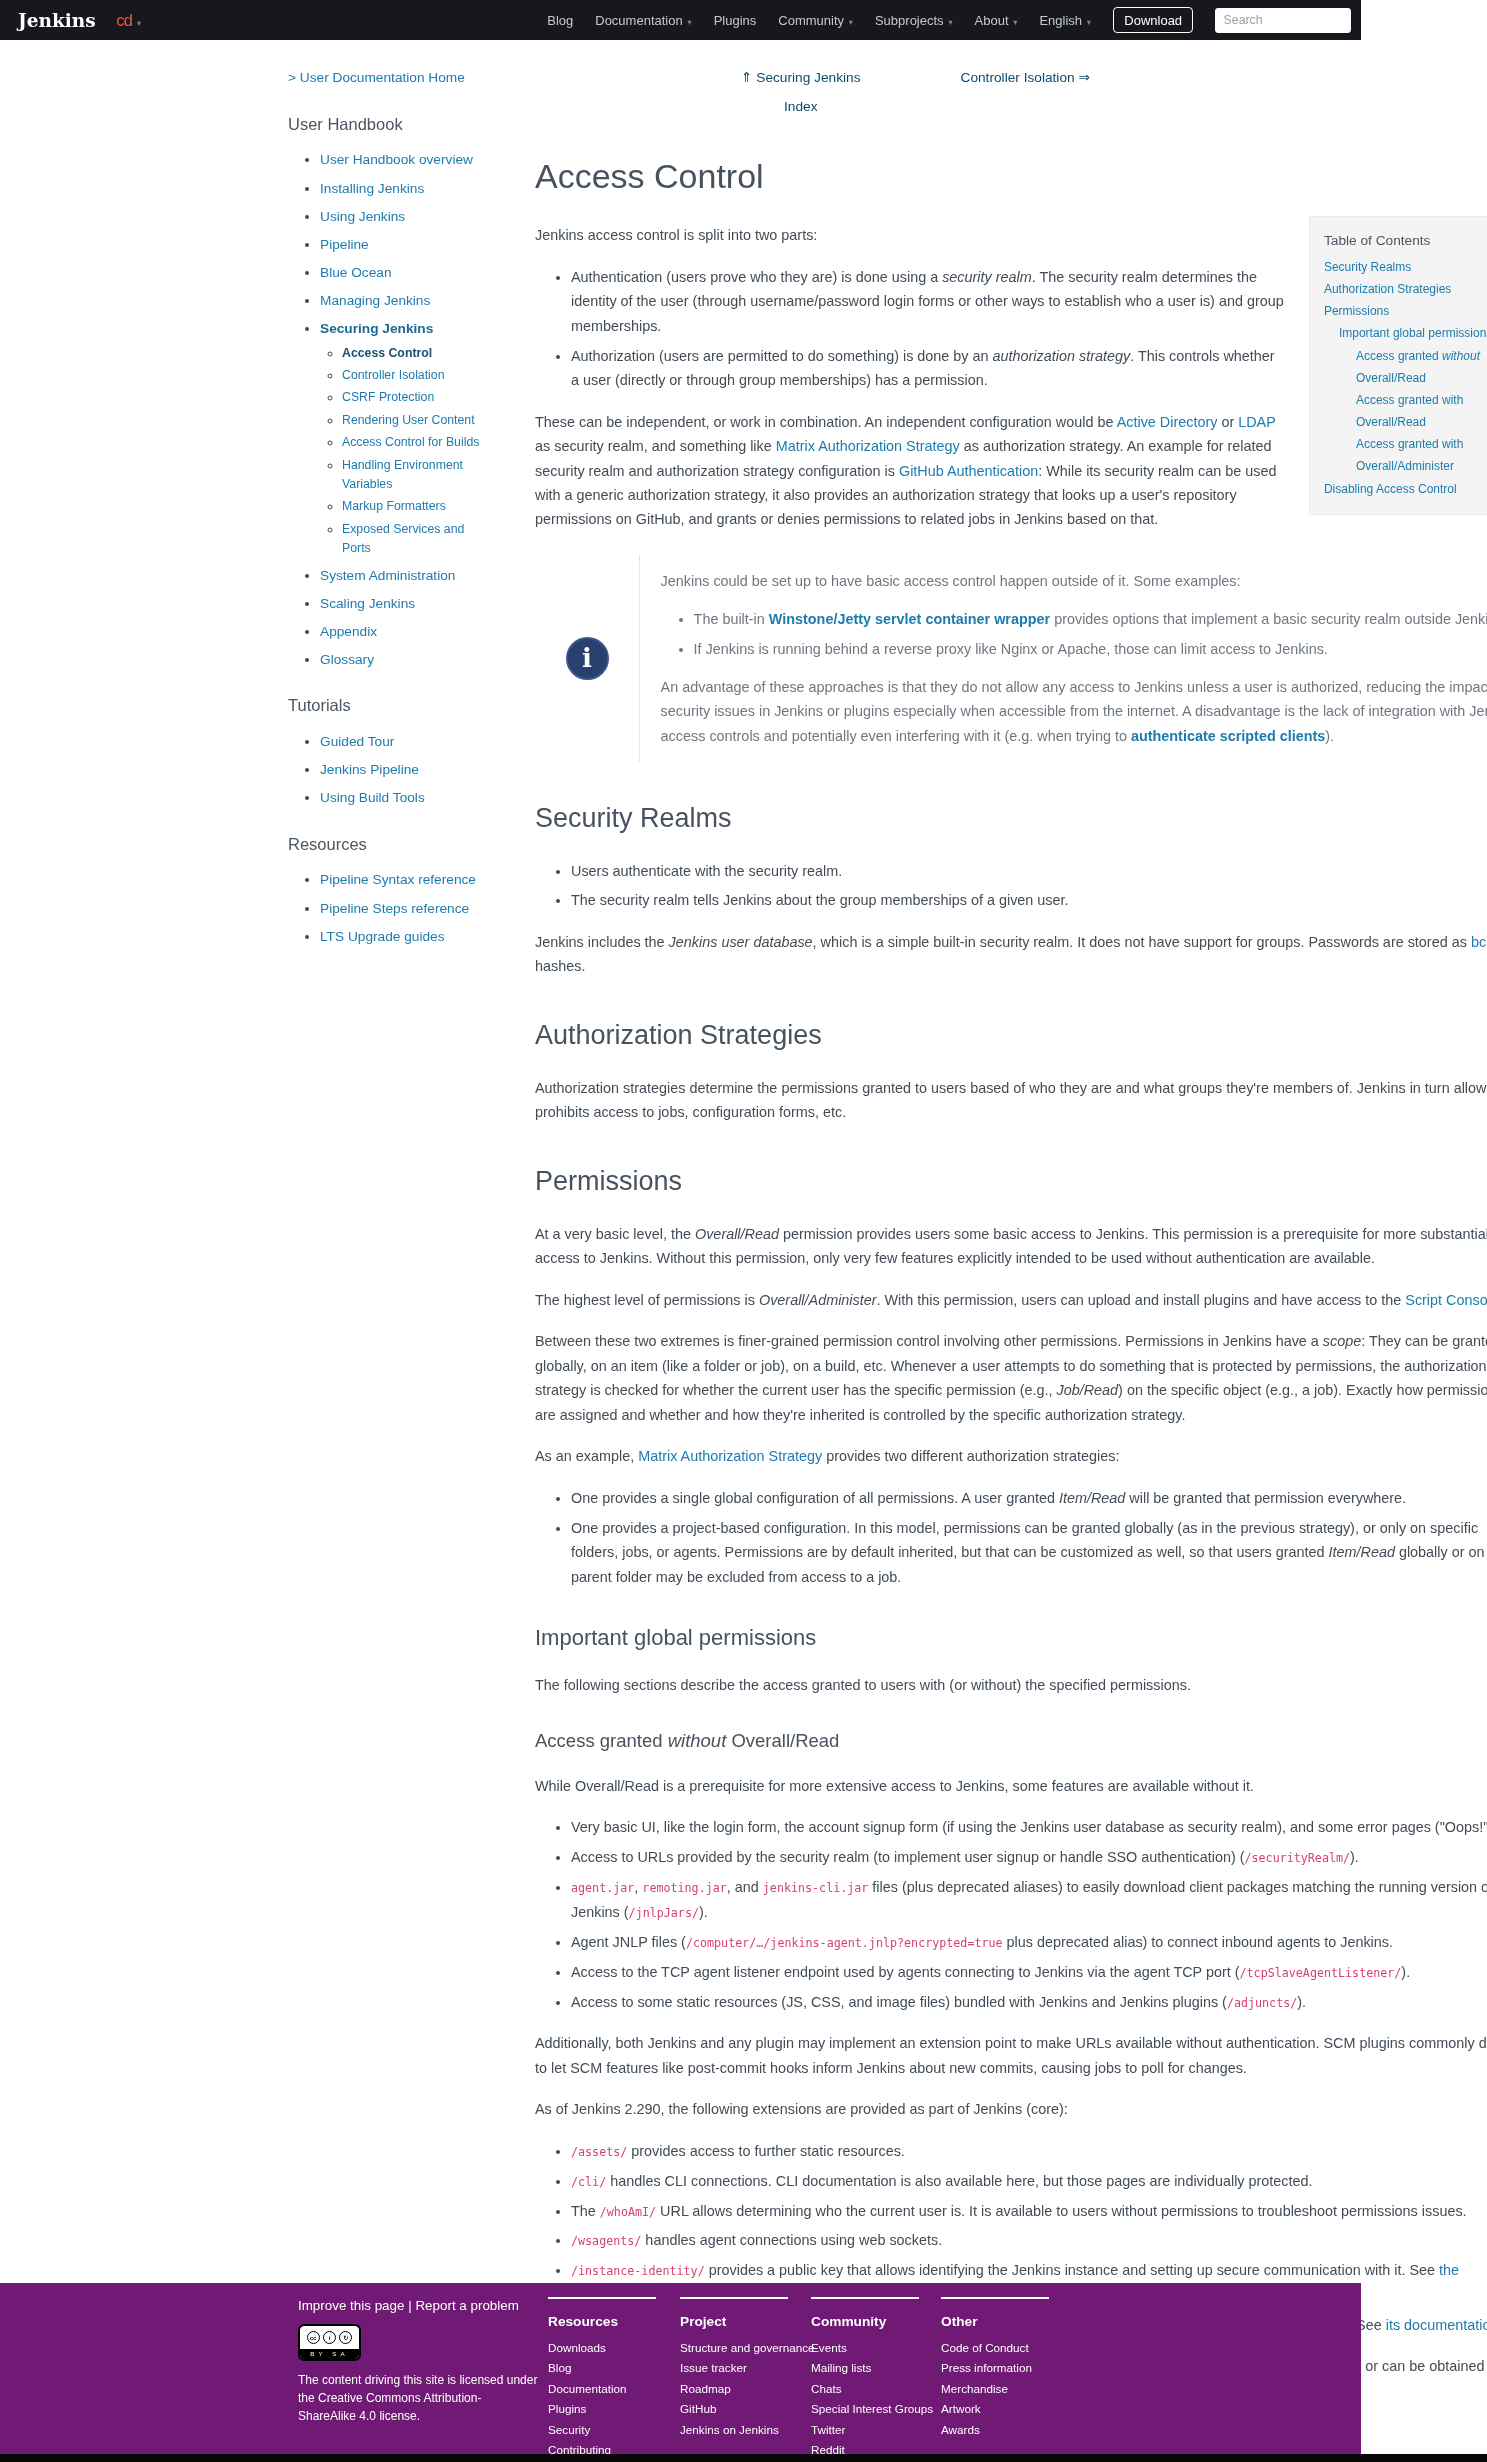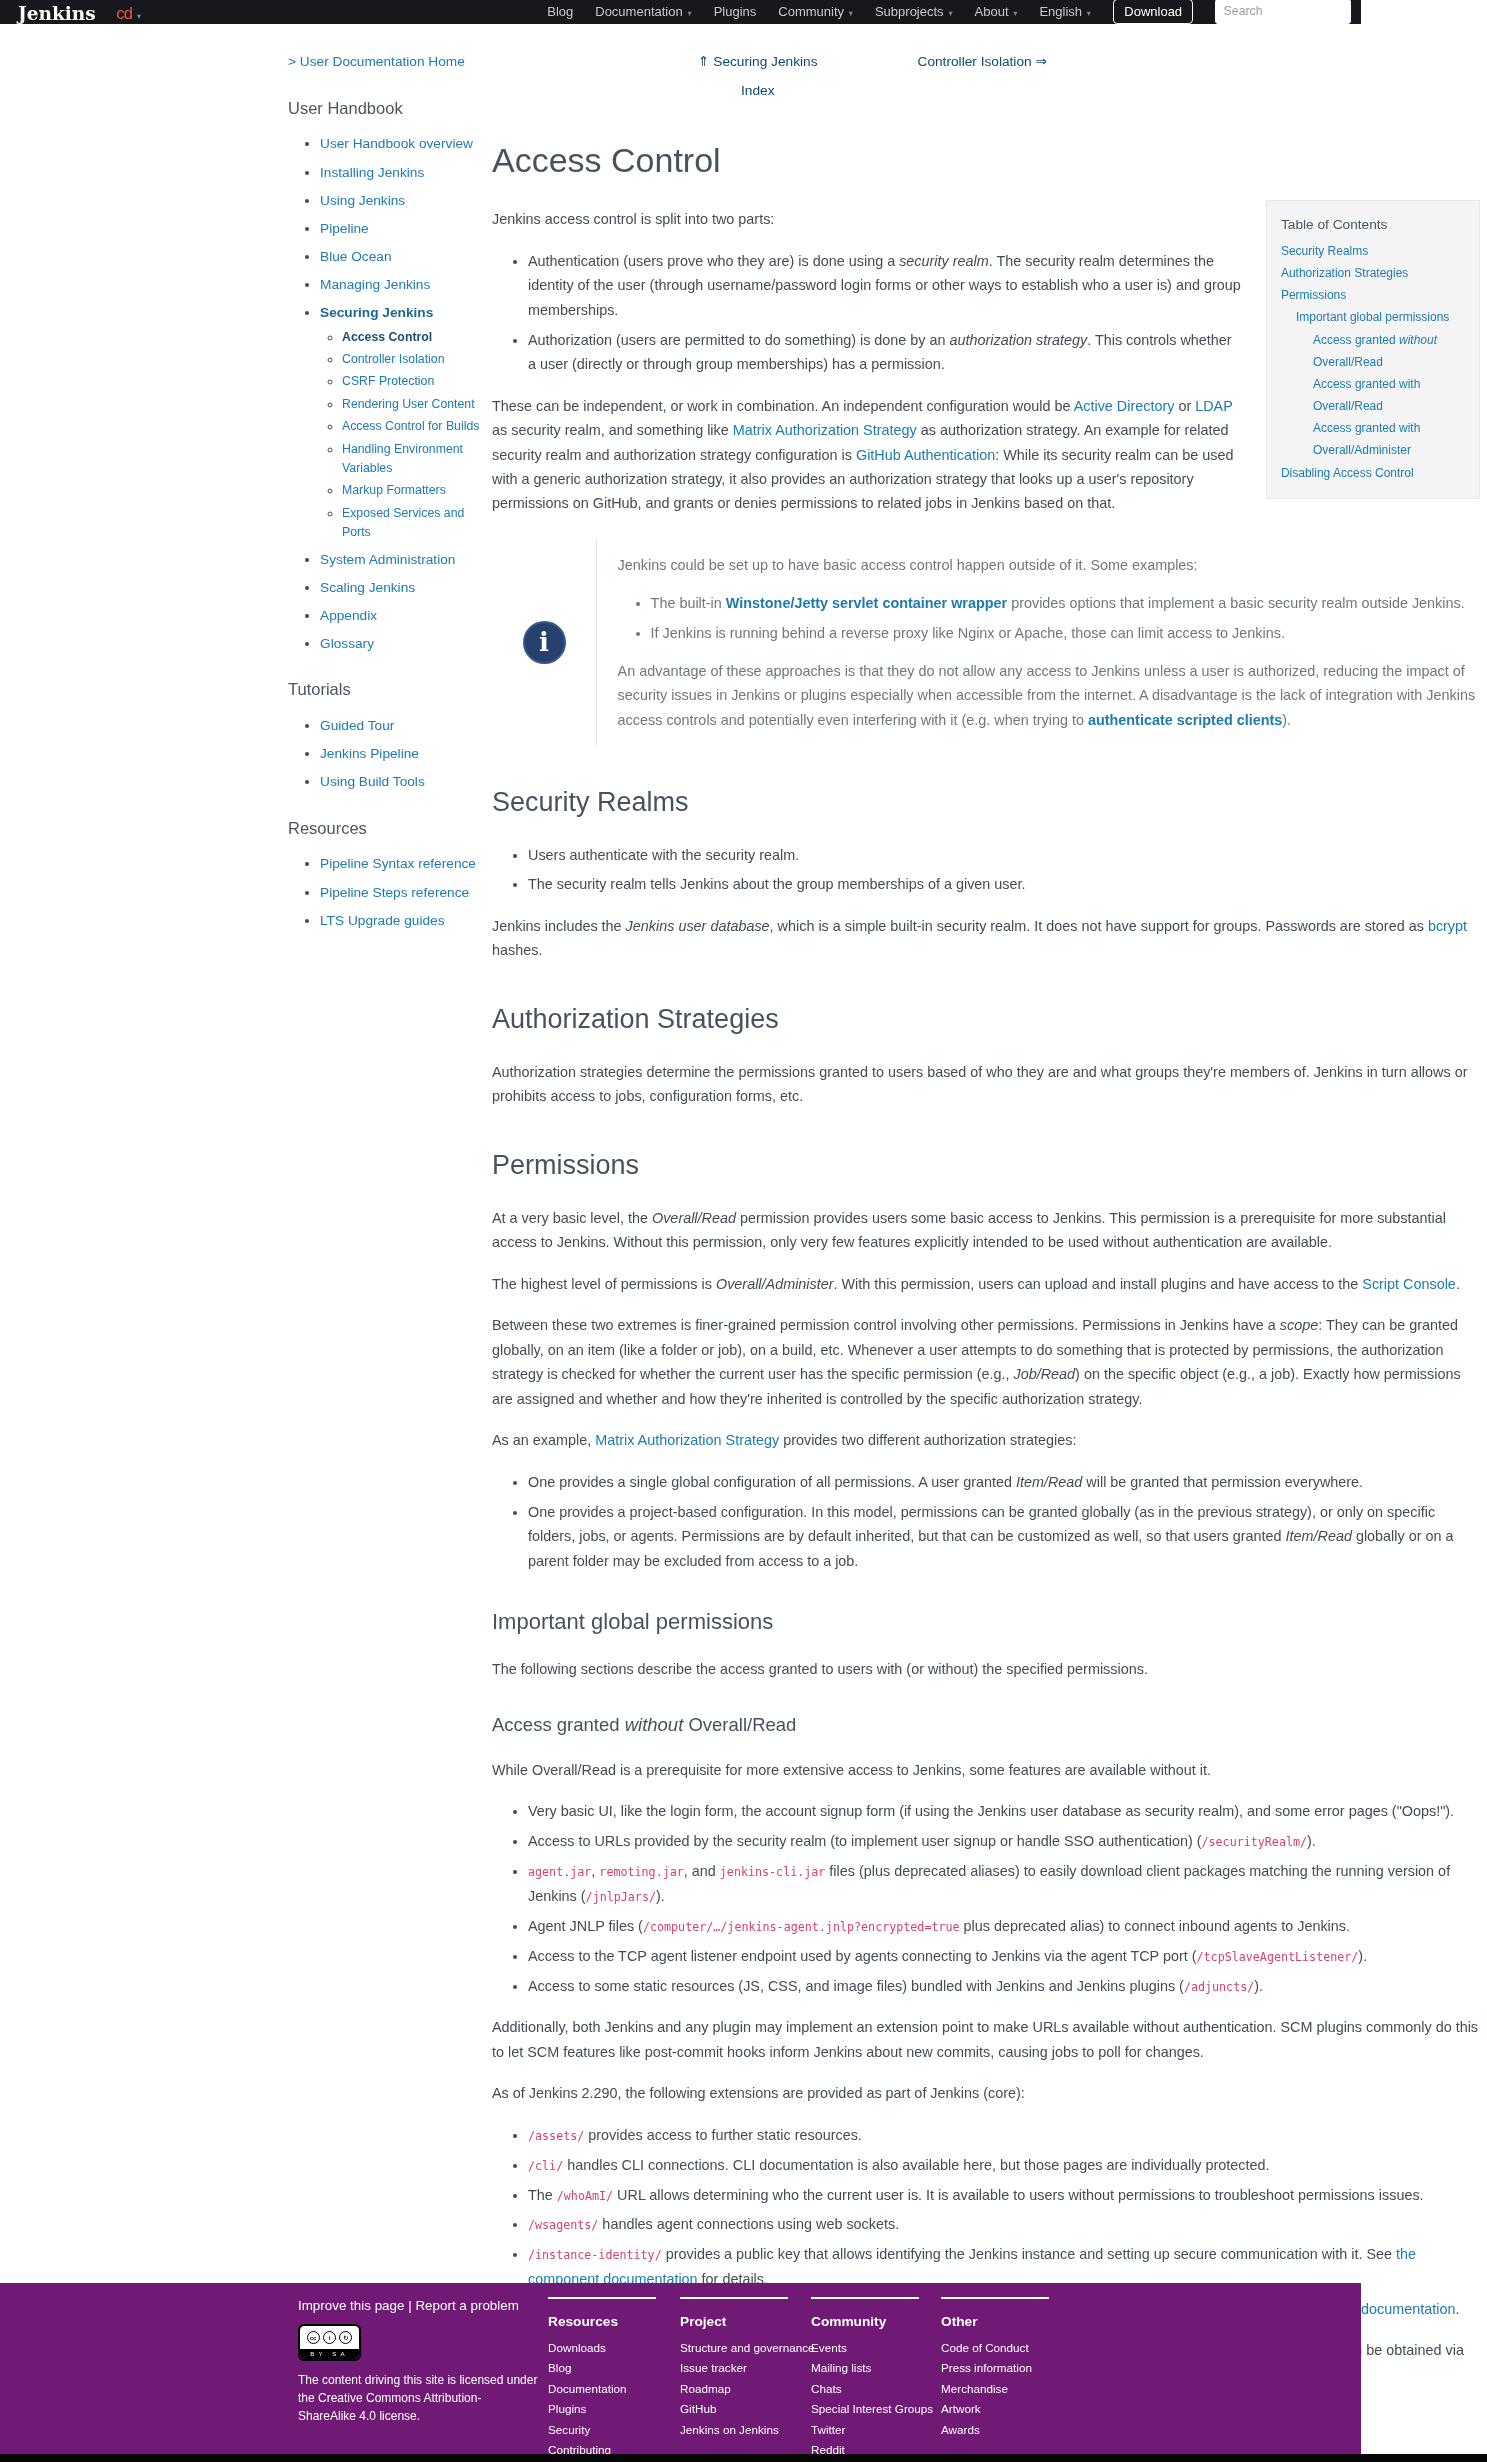--- a/index.html
+++ b/index.html
@@ -1,35 +1,35 @@
 <!DOCTYPE html>
 <html style="font-size:11px"><head>
 <meta charset="utf-8">
 <style>
   html,body{margin:0;padding:0;background:#fff;}
   body{font-family:"Liberation Sans","DejaVu Sans",sans-serif;color:#424c57;}
   .page{position:relative;width:1488px;height:2462px;overflow:hidden;background:#fff;}
 
   
-  .site-header{width:1361px;height:24px;background:#16181d;display:flex;align-items:flex-end;
+  .site-header{width:1361px;height:40px;background:#16181d;display:flex;align-items:center;
     justify-content:space-between;padding:0 9.6px 0 18px;box-sizing:border-box;}
   .brand{display:flex;align-items:center;gap:20.6px;}
   .brand-jenkins{color:#fff;font-family:"DejaVu Serif","Liberation Serif",serif;font-weight:bold;font-size:18.5px;}
   .brand-cd{color:#f1553f;font-size:16.5px;font-weight:normal;letter-spacing:-0.7px;}
   .caret{color:#80858b;font-size:8.2px;margin-left:4.8px;}
   .hdr-right{display:flex;align-items:center;gap:22px;}
   .nav-link{color:#c6c9cc;font-size:13px;text-decoration:none;white-space:nowrap;cursor:pointer;}
   .dl-btn{border:1.4px solid #fff;color:#fff;border-radius:4.1px;padding:4.1px 10.3px;font-size:13px;
     background:transparent;cursor:pointer;font-family:inherit;}
   .search{width:136px;height:25px;border-radius:3.4px;border:none;background:#fff;font-size:12.3px;
     padding:0 8.2px;color:#333;box-sizing:border-box;}
   .search::placeholder{color:#9aa0a5;}
 
   
-  .body-row{display:flex;align-items:flex-start;}
+  .body-row{display:flex;align-items:flex-start;gap:43px;}
   .sidebar{width:204px;margin-left:288px;flex:none;padding-top:27.4px;font-size:13.7px;line-height:1.55;}
   .main{width:989px;flex:none;padding-top:23px;font-size:14.4px;line-height:1.7;color:#424c57;}
 
   
   .side-home{display:block;color:#1d7bad;text-decoration:none;font-size:13.7px;margin-bottom:5.5px;}
   .side-h{color:#4b5662;font-size:16.5px;font-weight:500;margin:23px 0 12.3px;}
   .side-l1{list-style:disc;padding-left:32px;margin:0;}
   .side-l1>li{margin:6.9px 0;}
   .side-l2{list-style:circle;padding-left:22px;margin:4.1px 0 4.1px;}
   .side-l2>li{margin:3.4px 0;font-size:12.3px;}

